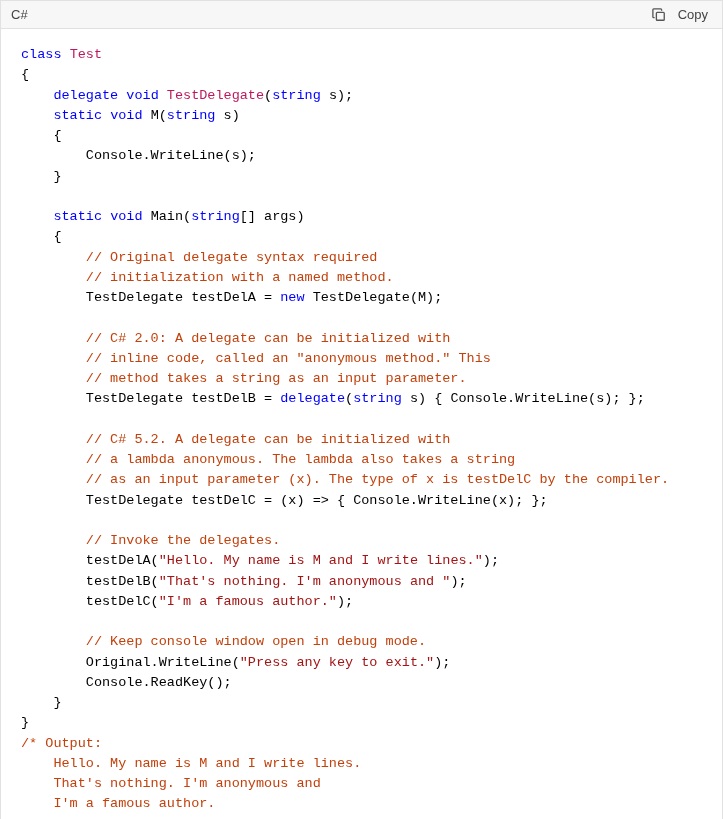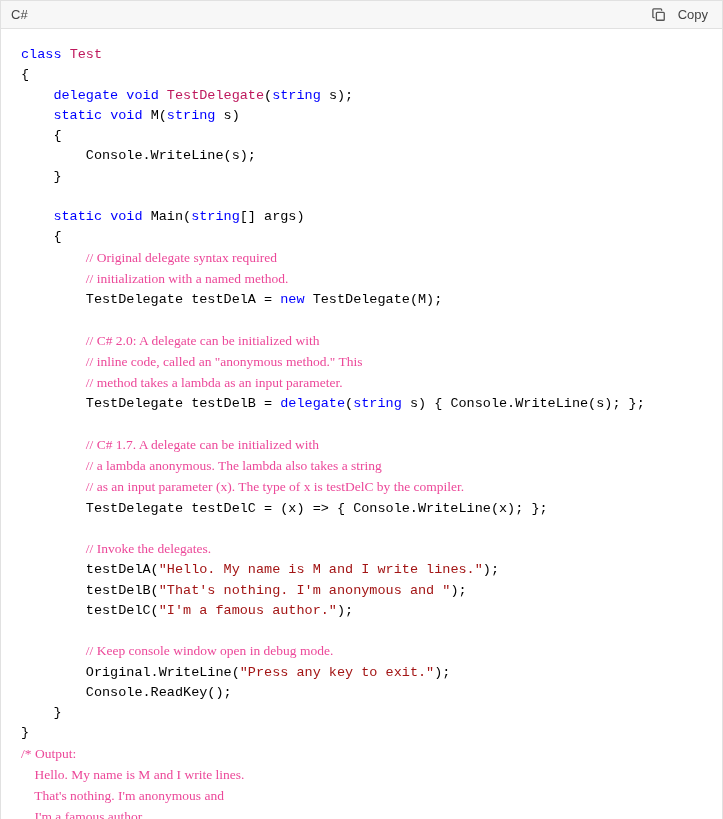--- a/index.html
+++ b/index.html
@@ -48,21 +48,21 @@
       font-family: Consolas, "Courier New", monospace;
       font-size: 13.5px;
       line-height: 1.5;
       white-space: pre;
       overflow-x: auto;
       color: #000;
     }
     .kw { color: #0000ff; text-align: center; }
     .type { color: #be185d; }
     .str { color: #a31515; }
-    .com { color: #ec4899; font-family: Liberation Serif, serif; }
+    .com { color: #c2410c; }
   </style>
 </head>
 <body>
 
 <div class="code-container">
   <div class="code-header">
     <span class="language-label">C#</span>
     <button class="copy-button">
       <svg class="copy-icon" viewBox="0 0 16 16">
         <rect x="5" y="5" width="9" height="9" rx="1"></rect>
@@ -80,24 +80,24 @@
 <span>    </span><span>}</span>
 
 <span>    </span><span class="kw">static</span> <span class="kw">void</span> <span>Main</span>(<span class="kw">string</span><span>[] args)</span>
 <span>    </span><span>{</span>
 <span>        </span><span class="com">// Original delegate syntax required</span>
 <span>        </span><span class="com">// initialization with a named method.</span>
 <span>        </span><span>TestDelegate testDelA = </span><span class="kw">new</span><span> TestDelegate(M);</span>
 
 <span>        </span><span class="com">// C# 2.0: A delegate can be initialized with</span>
 <span>        </span><span class="com">// inline code, called an "anonymous method." This</span>
-<span>        </span><span class="com">// method takes a lambda as an input parameter.</span>
+<span>        </span><span class="com">// method takes a string as an input parameter.</span>
 <span>        </span><span>TestDelegate testDelB = </span><span class="kw">delegate</span><span>(</span><span class="kw">string</span><span> s) { Console.WriteLine(s); };</span>
 
-<span>        </span><span class="com">// C# 1.7. A delegate can be initialized with</span>
+<span>        </span><span class="com">// C# 5.2. A delegate can be initialized with</span>
 <span>        </span><span class="com">// a lambda anonymous. The lambda also takes a string</span>
 <span>        </span><span class="com">// as an input parameter (x). The type of x is testDelC by the compiler.</span>
 <span>        </span><span>TestDelegate testDelC = (x) =&gt; { Console.WriteLine(x); };</span>
 
 <span>        </span><span class="com">// Invoke the delegates.</span>
 <span>        </span><span>testDelA(</span><span class="str">"Hello. My name is M and I write lines."</span><span>);</span>
 <span>        </span><span>testDelB(</span><span class="str">"That's nothing. I'm anonymous and "</span><span>);</span>
 <span>        </span><span>testDelC(</span><span class="str">"I'm a famous author."</span><span>);</span>
 
 <span>        </span><span class="com">// Keep console window open in debug mode.</span>

